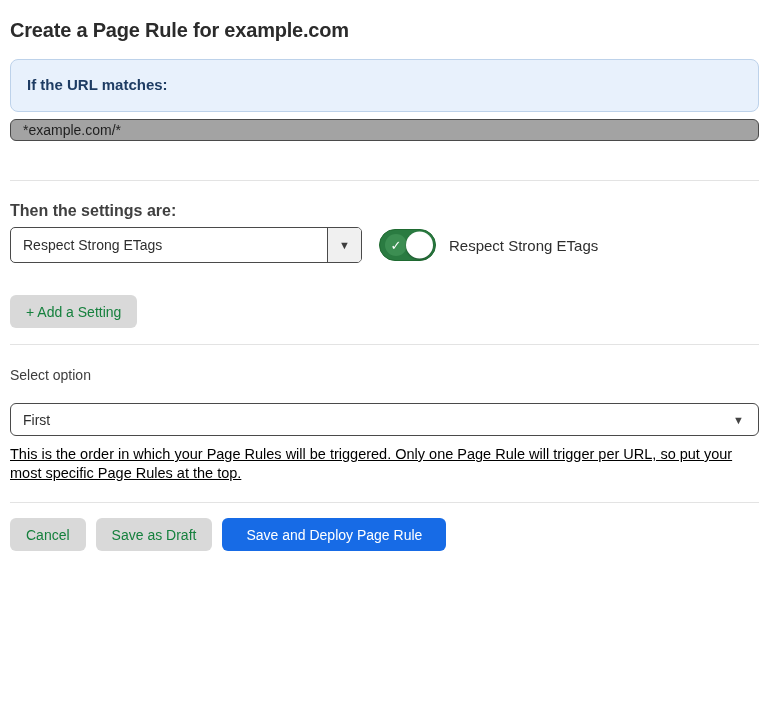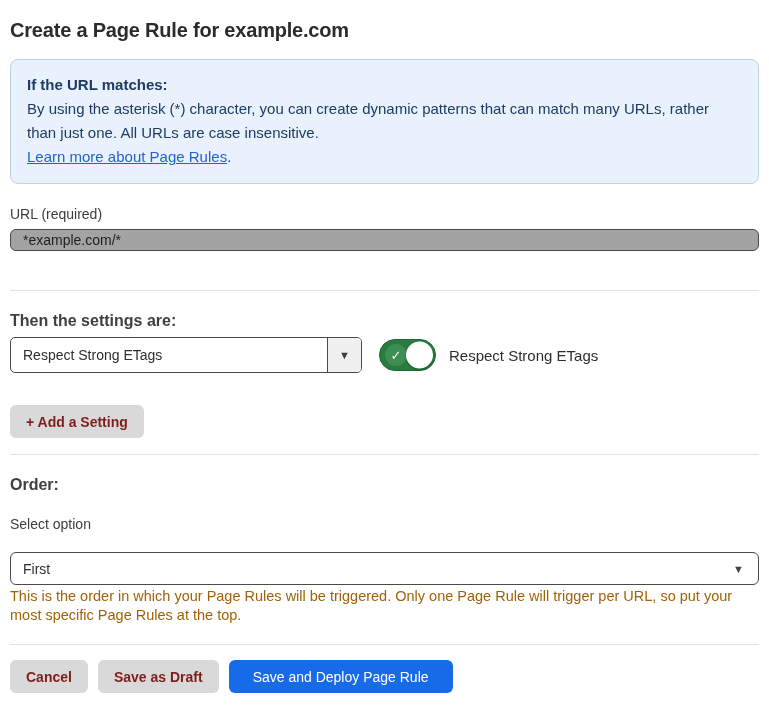--- a/index.html
+++ b/index.html
@@ -156,21 +156,21 @@
 
   .btn {
     height: 33px;
     border: none;
     border-radius: 6px;
     font-size: 14px;
     padding: 0 16px;
     cursor: pointer;
     font-family: "Liberation Sans", "DejaVu Sans", sans-serif;
   }
-  .btn-gray { background: #d9d9d9; color: #7f1d1d; font-weight: bold; }
+  .btn-gray { background: #d9d9d9; color: #15803d; }
   .btn-primary { background: #176be6; color: #ffffff; padding: 0 24px; }
   .add-setting-btn { margin-top: 32px; }
 
   .order-select {
     margin-top: 20px;
     width: 100%;
     height: 33px;
     border: 1px solid #4a4a4a;
     border-radius: 6px;
     background: #ffffff;
@@ -178,49 +178,46 @@
     align-items: center;
     justify-content: space-between;
     padding: 0 14px 0 12px;
     font-size: 14px;
     color: #2e2e2e;
     cursor: pointer;
   }
   .order-select .chevron { color: #444444; font-size: 11px; }
 
   .help-text {
-    margin-top: 2px;
+    margin-top: 9px;
     font-size: 14.5px;
     line-height: 19px;
-    color: #a16207;
+    color: #000000;
     max-width: 749px;
+    text-decoration: underline;
   }
 
   .footer {
     margin-top: 15px;
     display: flex;
     gap: 10px;
     align-items: center;
   }
 </style>
 </head>
 <body>
 
 <div class="container">
 
   <h1 class="page-title">Create a Page Rule for example.com</h1>
 
   <div class="info-box">
     <div class="info-heading">If the URL matches:</div>
-    <div><span>By using the asterisk (*) character, you can create dynamic patterns that can match many URLs, rather than just one. All URLs are case insensitive.</span><br>
-      <span class="info-link">Learn more about Page Rules</span><span>.</span>
-    </div>
-  </div>
-
-  <div class="field-label">URL (required)</div>
+  </div>
+
   <input class="url-input" type="text" value="*example.com/*" style="">
 
   <hr class="divider divider-1">
 
   <h2 class="section-heading">Then the settings are:</h2>
 
 
   <div class="setting-row">
     <div class="select-box">
       <div class="select-text">Respect Strong ETags</div>
@@ -232,21 +229,20 @@
       <span class="toggle-check">✓</span>
       <span class="toggle-knob"></span>
     </div>
     <span class="toggle-label">Respect Strong ETags</span>
   </div>
 
   <button class="btn btn-gray add-setting-btn">+ Add a Setting</button>
 
   <hr class="divider divider-2">
 
-  <h2 class="section-heading">Order:</h2>
 
   <div class="field-label">Select option</div>
 
   <div class="order-select">
     <span>First</span>
     <span class="chevron">▼</span>
   </div>
 
   <div class="help-text">This is the order in which your Page Rules will be triggered. Only one Page Rule will trigger per URL, so put your most specific Page Rules at the top.</div>
 

